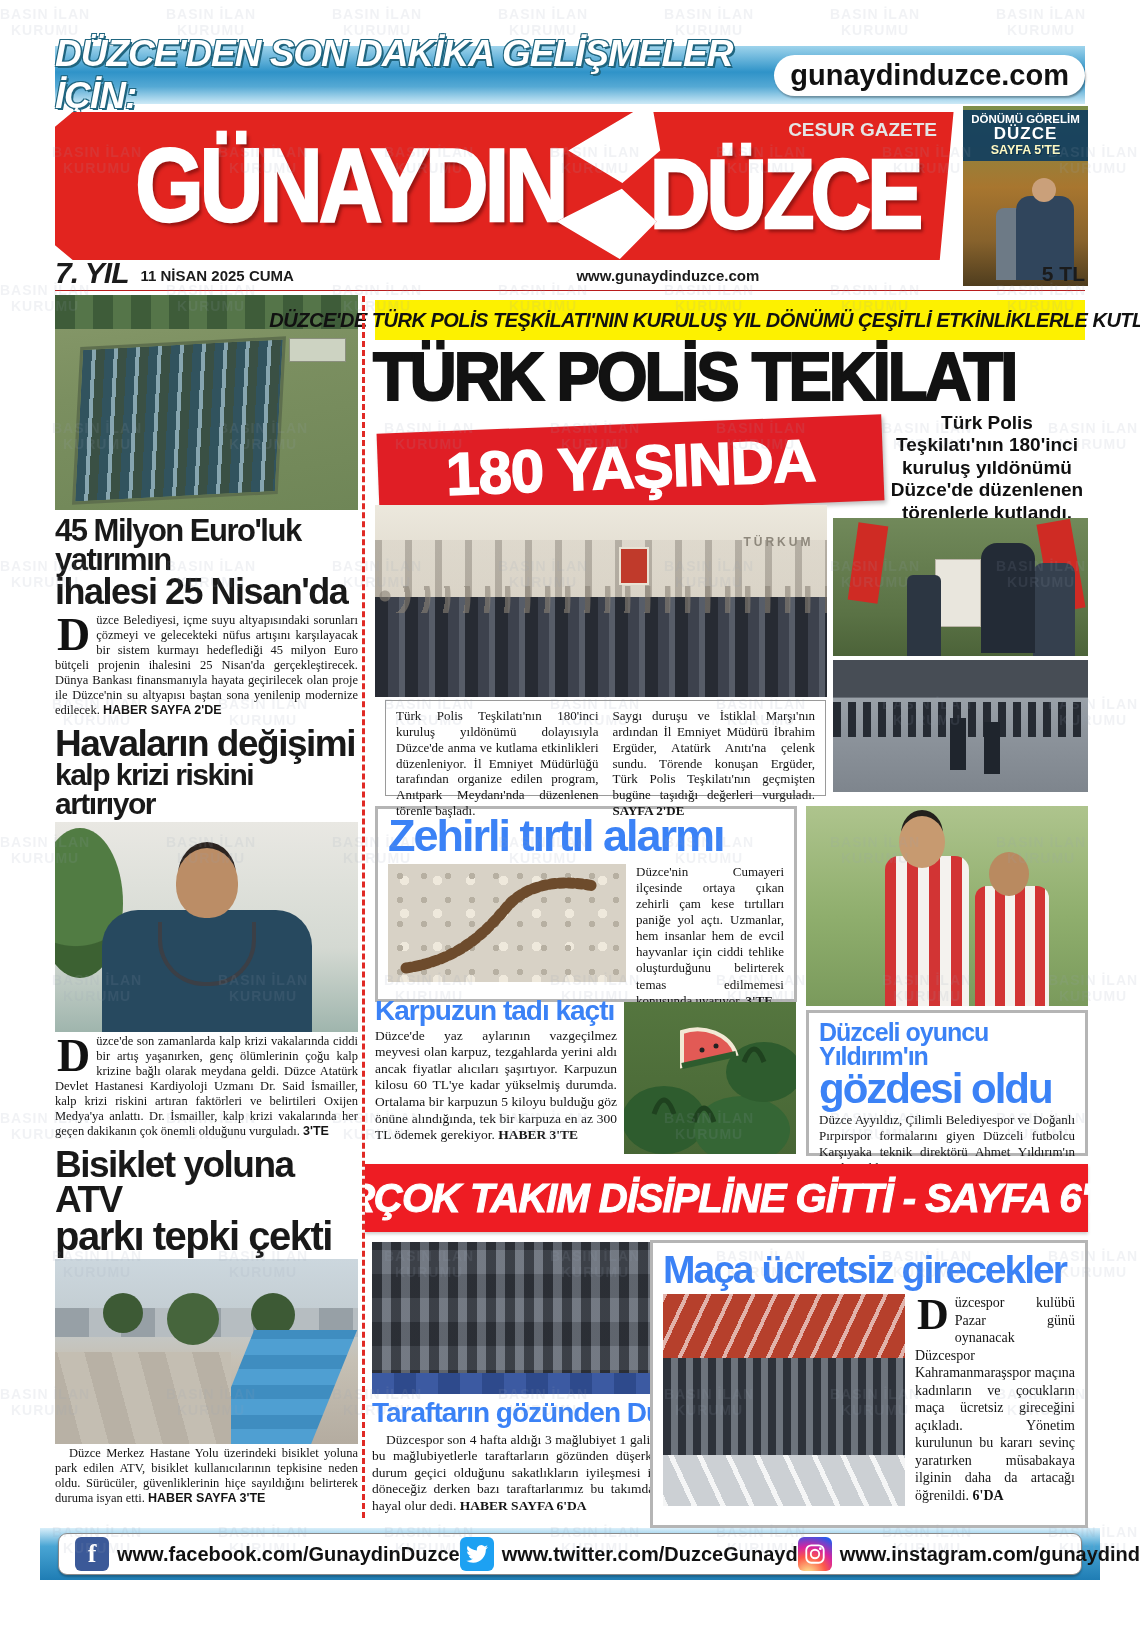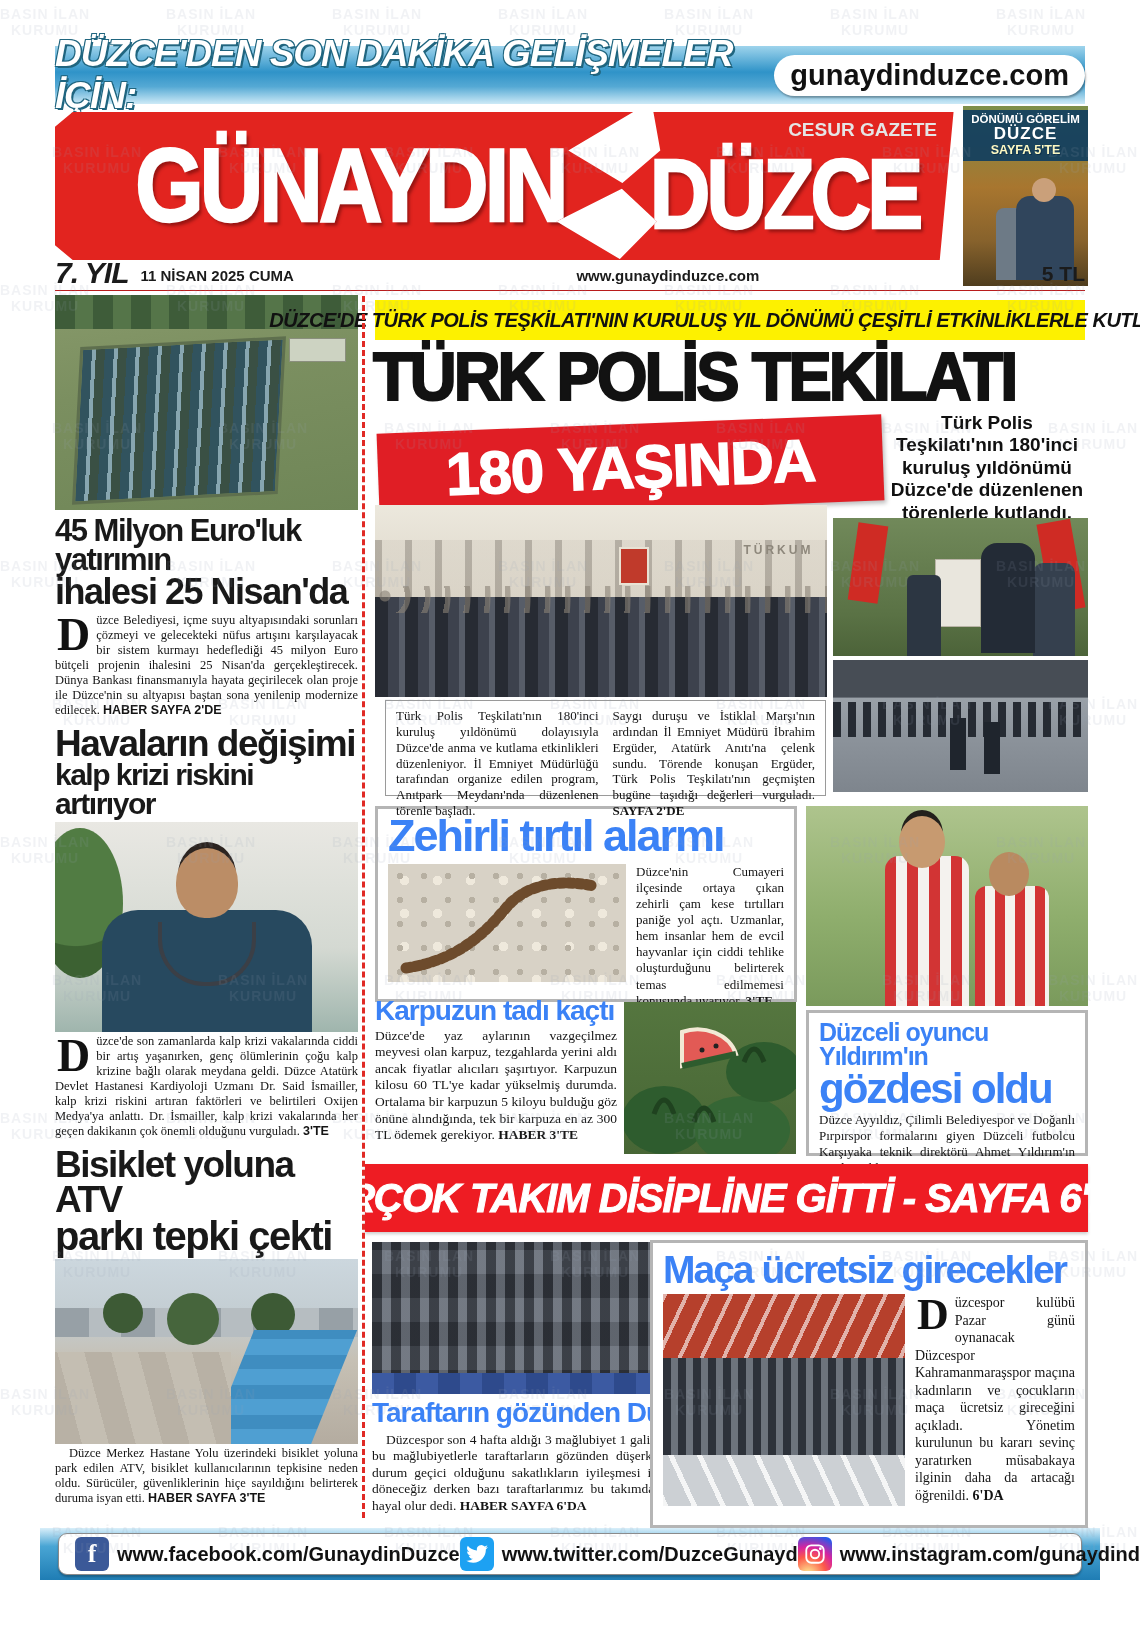--- a/index.html
+++ b/index.html
@@ -177,21 +177,21 @@
   <div class="abs giant">TÜRK POLİS TEKİLATI</div>
   <div class="abs redbox">
       <span>180 YAŞINDA</span>
     </div>
   <div class="abs deck">Türk Polis Teşkilatı'nın 180'inci kuruluş yıldönümü Düzce'de düzenlenen törenlerle kutlandı.</div>
 
   <div class="ph absph" style="left:375px;top:505px;width:452px;height:192px">
     <div class="lyr" style="inset:0;background:linear-gradient(180deg,#ece8dd 0%,#ddd7ca 45%,#c9c3b6 100%);"></div>
     <div class="lyr" style="left:0;top:18%;width:100%;height:30%;background:repeating-linear-gradient(90deg,#8d867c 0 7px,#d8d2c6 7px 30px);opacity:.55;"></div>
     <div class="lyr" style="left:54%;top:22%;width:26px;height:34px;background:#c03a2b;border:2px solid #e8e2d4;"></div>
-    <div class="lyr" style="right:3%;top:16%;color:#8e887c;font:700 12px/1 'Liberation Sans',sans-serif;letter-spacing:3px;margin-top:8px;">TÜRKUM</div>
+    <div class="lyr" style="right:3%;top:16%;color:#8e887c;font:700 12px/1 'Liberation Sans',sans-serif;letter-spacing:3px;">TÜRKUM</div>
     <div class="lyr" style="left:0;bottom:0;width:100%;height:52%;background:repeating-linear-gradient(90deg,#272b33 0 13px,#3d424d 13px 24px,#575d68 24px 30px);"></div>
     <div class="lyr" style="left:0;bottom:44%;width:100%;height:14%;background:repeating-radial-gradient(circle at 10px 10px,#8a8276 0 5px,transparent 6px 20px);opacity:.6;"></div>
   </div>
 
   <div class="ph absph" style="left:833px;top:518px;width:255px;height:138px">
     <div class="lyr" style="inset:0;background:linear-gradient(180deg,#71895a 0%,#5a7245 70%,#4c6339 100%);"></div>
     <div class="lyr" style="left:8%;top:4%;width:30px;height:78px;background:#cf2b24;transform:rotate(8deg);"></div>
     <div class="lyr" style="right:4%;top:2%;width:34px;height:90px;background:#cf2b24;transform:rotate(-10deg);"></div>
     <div class="lyr" style="left:40%;top:30%;width:44px;height:66px;background:#e9e6dd;border:1px solid #b9b4a6;"></div>
     <div class="lyr" style="left:58%;top:18%;width:54px;height:110px;border-radius:16px 16px 0 0;background:#232b36;box-shadow:46px 14px 0 -6px #35404e,-84px 22px 0 -10px #2c3642;"></div>

